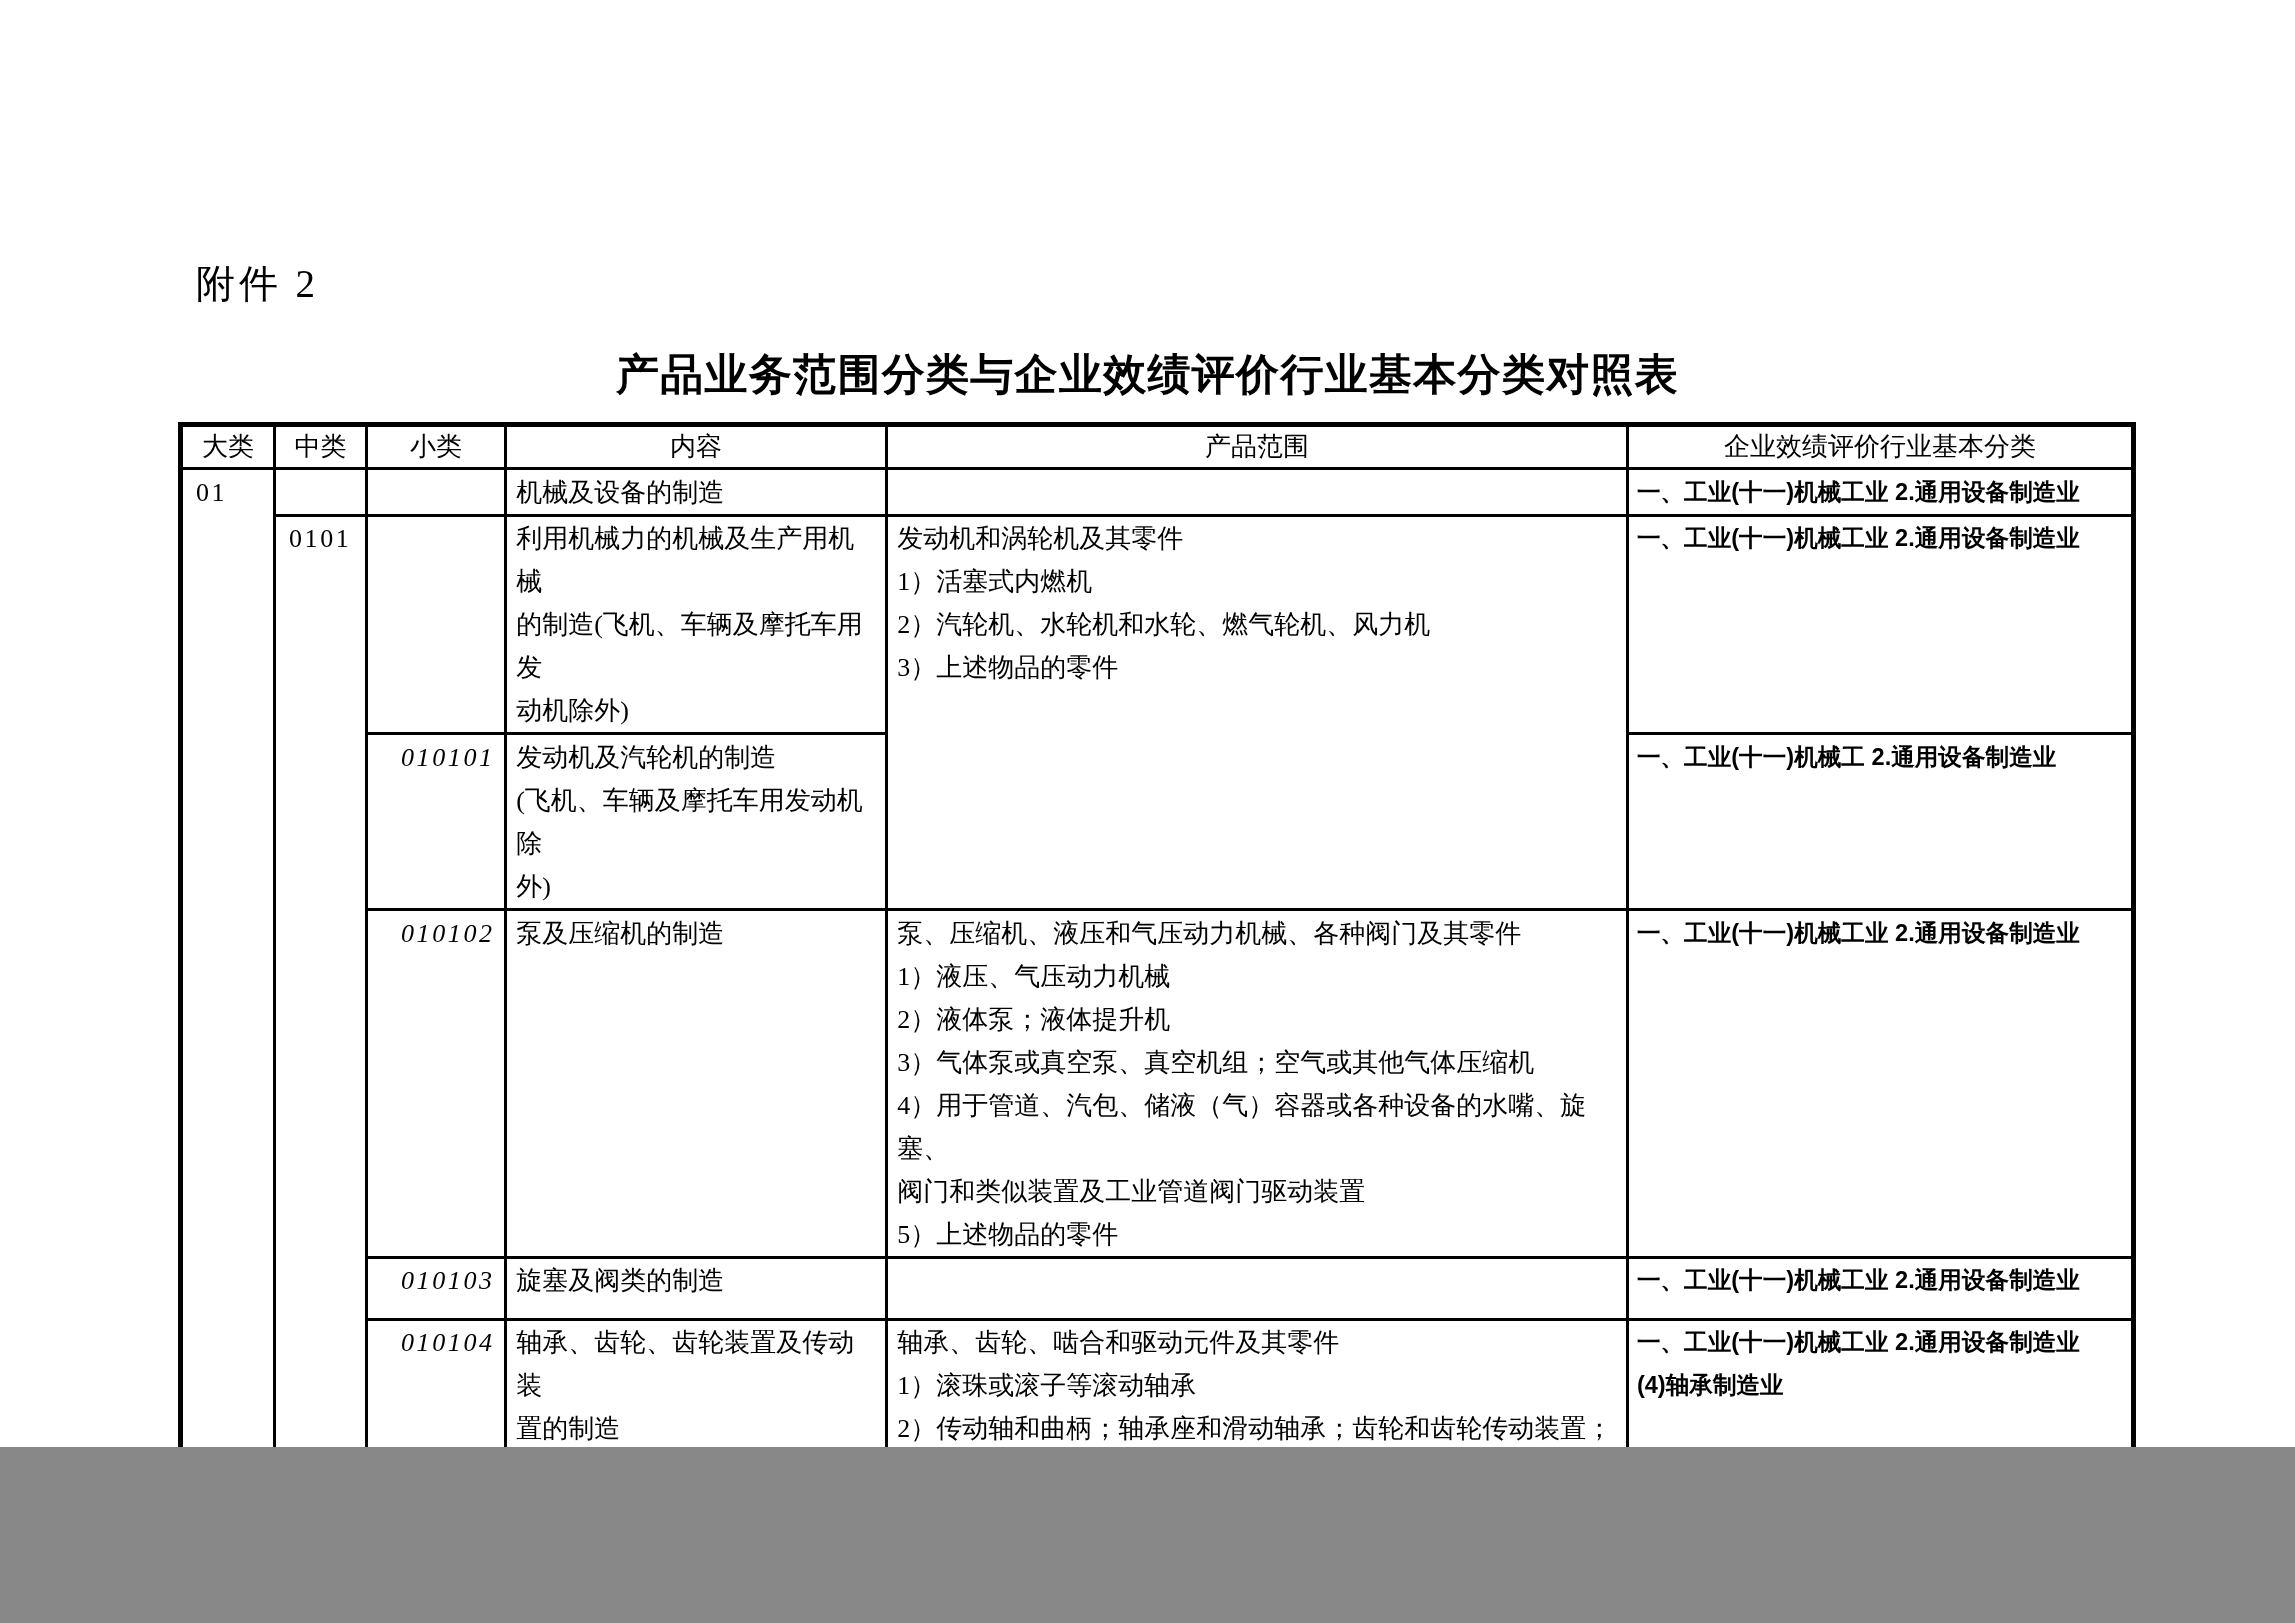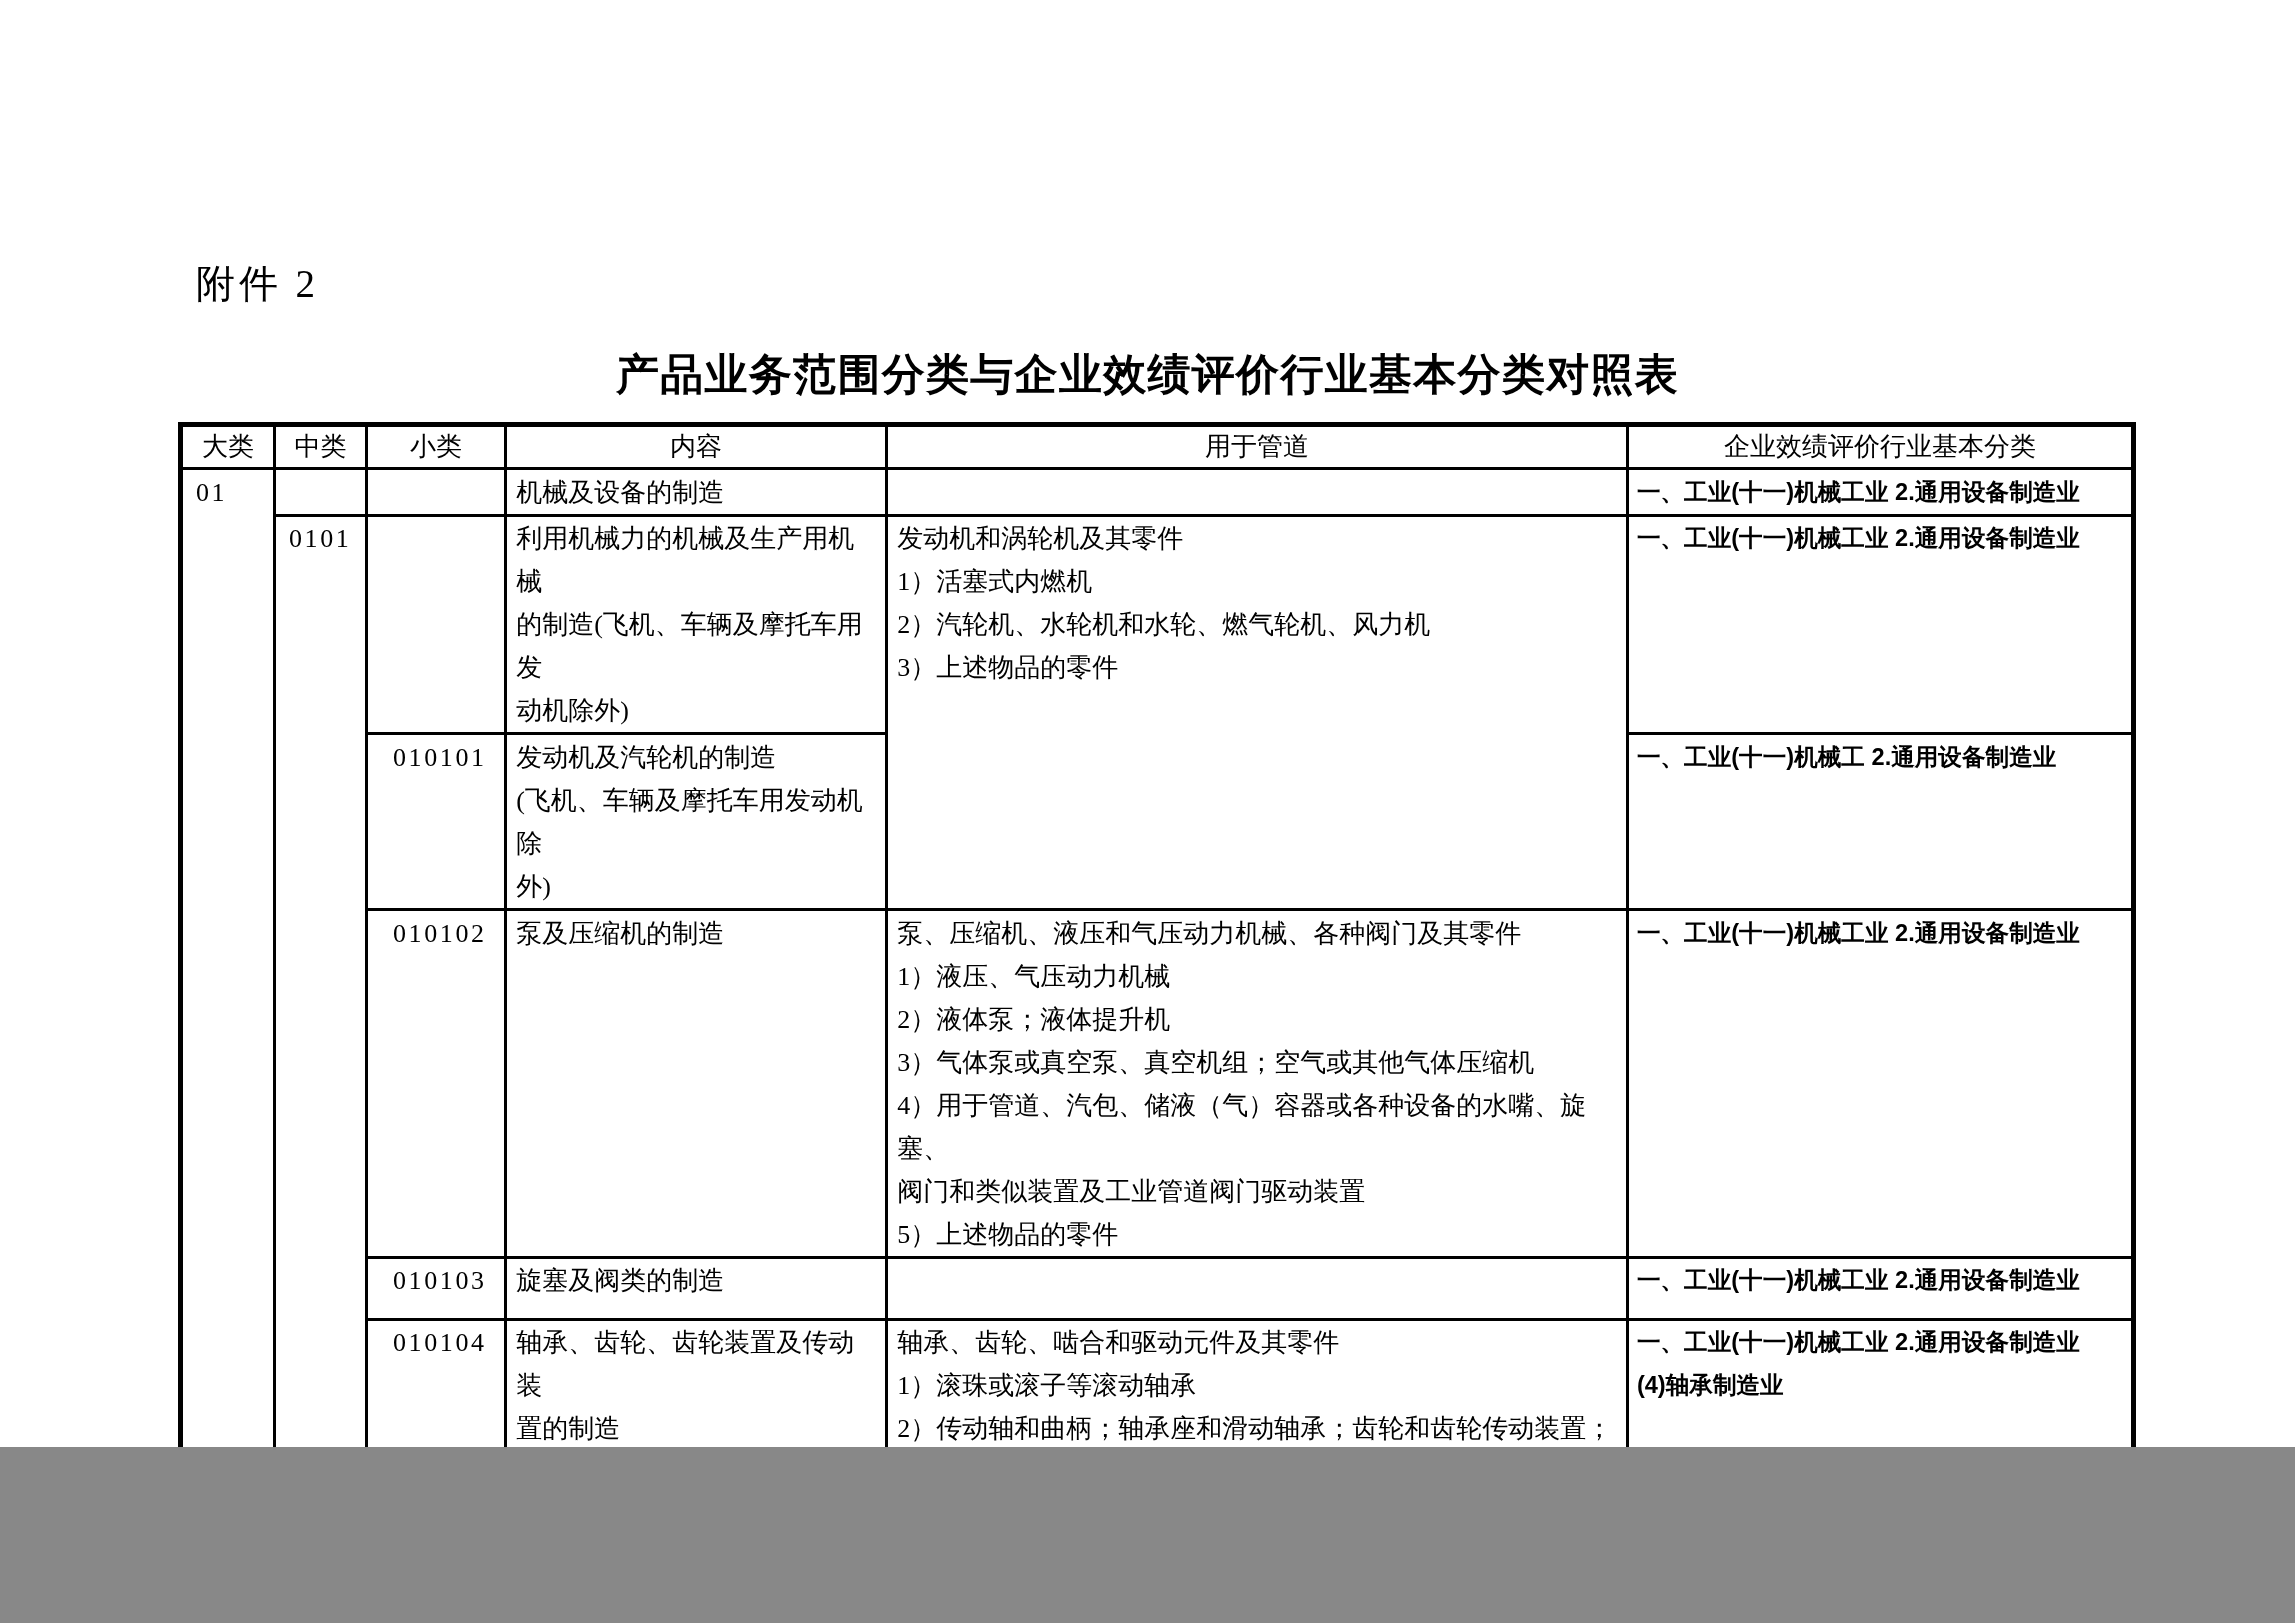--- a/index.html
+++ b/index.html
@@ -62,21 +62,22 @@
     vertical-align: top;
     white-space: pre-line;
     line-height: 43px;
     padding: 0.7px 5.2px 0 9.2px;
   }
   td.code {
     padding-left: 13px;
     letter-spacing: 2.6px;
   }
   td.xl {
-    padding-left: 25px;
+    padding-left: 33px;
+    font-style: italic;
   }
   td.eval {
     font-family: "Liberation Sans", "DejaVu Sans", sans-serif;
     font-weight: bold;
     font-size: 23.6px;
     padding: 0.7px 2.6px 0 7.9px;
     line-height: 43px;
   }
   tr.r-head { height: 44px; }
   tr.r1 { height: 44px; }
@@ -112,21 +113,21 @@
       <col style="width:381px">
       <col style="width:741px">
       <col style="width:506px">
     </colgroup>
     <tbody>
       <tr class="r-head">
         <th>大类</th>
         <th>中类</th>
         <th>小类</th>
         <th>内容</th>
-        <th>用于管道</th>
+        <th>产品范围</th>
         <th>企业效绩评价行业基本分类</th>
       </tr>
 
       <tr class="r1">
         <td class="code" rowspan="6">01</td>
         <td class="code"></td>
         <td class="code"></td>
         <td class="txt">机械及设备的制造</td>
         <td class="txt"></td>
         <td class="eval">一、工业(十一)机械工业 2.通用设备制造业</td>

